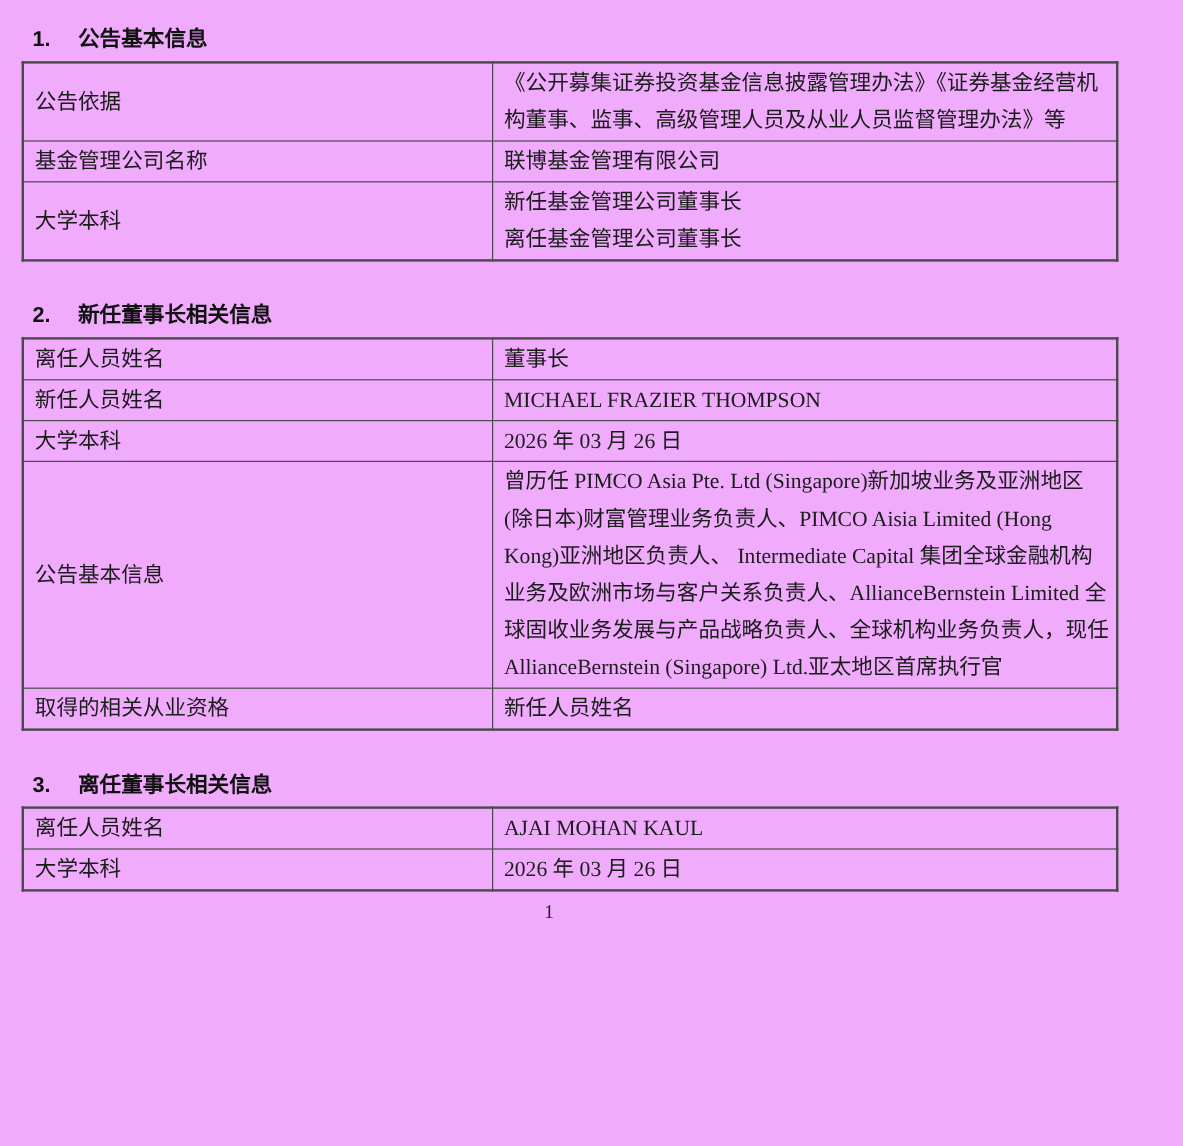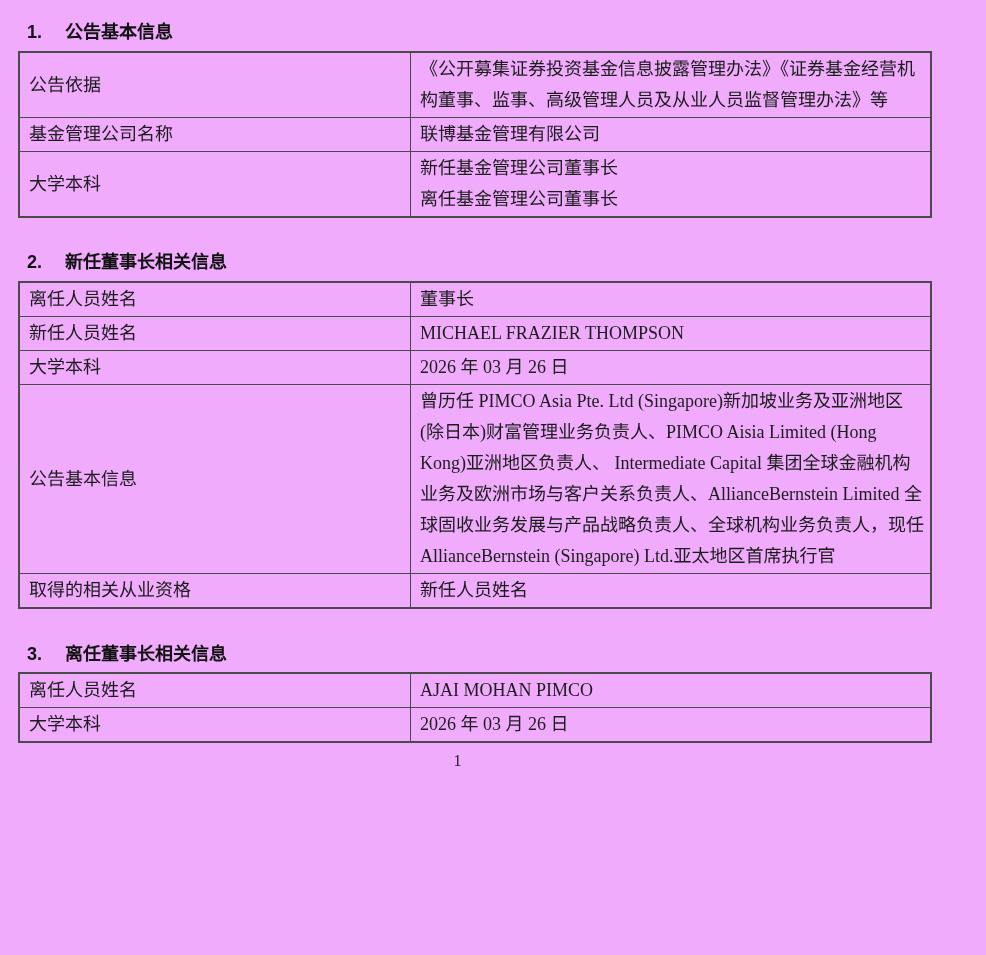--- a/index.html
+++ b/index.html
@@ -125,21 +125,21 @@
     </section>
 
     <section class="sec-3">
       <h2 class="sec-heading">
         <span class="num">3.</span><span class="txt">离任董事长相关信息</span>
       </h2>
       <table class="info-table">
         <tbody>
           <tr>
             <td class="label">离任人员姓名</td>
-            <td class="value">AJAI MOHAN PIMCO</td>
+            <td class="value">AJAI MOHAN KAUL</td>
           </tr>
           <tr>
             <td class="label">大学本科</td>
             <td class="value">2026 年 03 月 26 日</td>
           </tr>
         </tbody>
       </table>
     </section>
 
     <div class="page-number">1</div>

